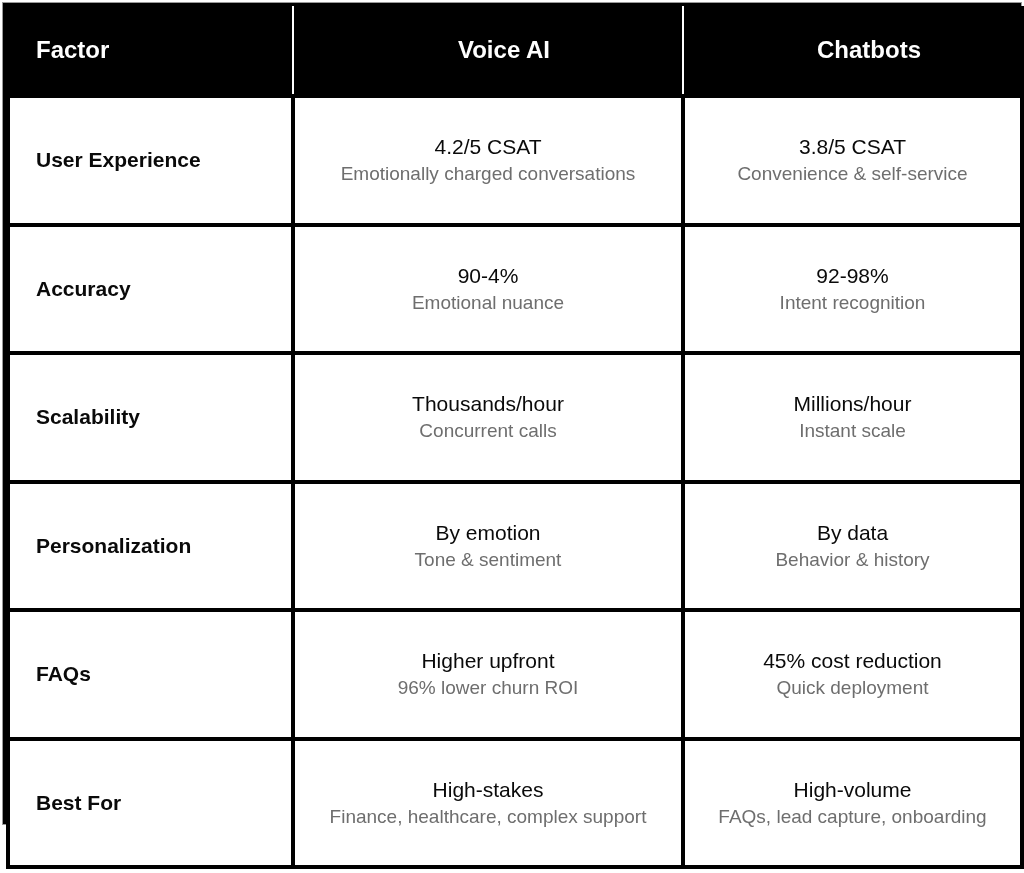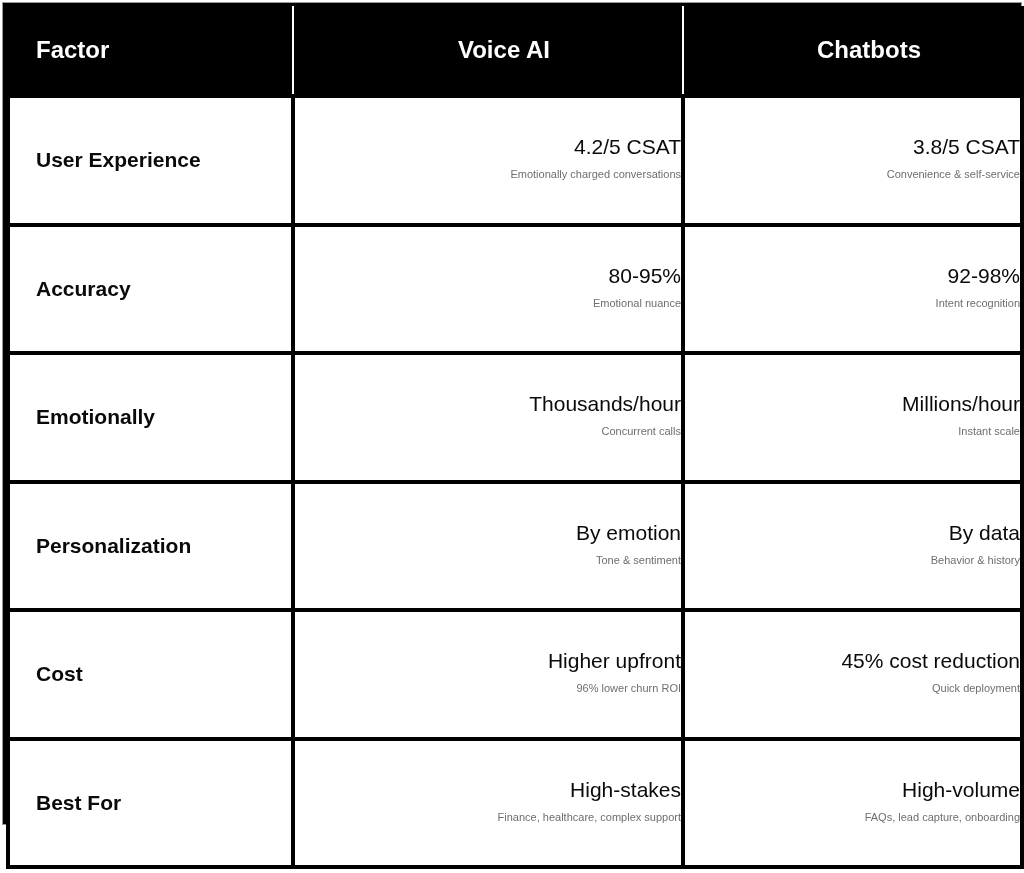--- a/index.html
+++ b/index.html
@@ -61,31 +61,31 @@
       vertical-align: middle;
     }
     td.factor {
       text-align: left;
       padding-left: 26px;
       font-weight: bold;
       font-size: 21px;
       color: #0a0a0a;
     }
     td.val {
-      text-align: right;
+      text-align: center;
     }
     .main {
       display: block;
       font-size: 21px;
       color: #0a0a0a;
       line-height: 26px;
     }
     .sub {
       display: block;
-      font-size: 11px;
+      font-size: 19px;
       color: #6e6e6e;
       line-height: 24px;
       margin-top: 2px;
     }
   </style>
 </head>
 <body>
 
 <div class="frame">
   <table class="cmp">
@@ -109,30 +109,30 @@
           <span class="sub">Emotionally charged conversations</span>
         </td>
         <td class="val">
           <span class="main">3.8/5 CSAT</span>
           <span class="sub">Convenience &amp; self-service</span>
         </td>
       </tr>
       <tr>
         <td class="factor">Accuracy</td>
         <td class="val">
-          <span class="main">80-95%</span>
+          <span class="main">90-4%</span>
           <span class="sub">Emotional nuance</span>
         </td>
         <td class="val">
           <span class="main">92-98%</span>
           <span class="sub">Intent recognition</span>
         </td>
       </tr>
       <tr>
-        <td class="factor">Emotionally</td>
+        <td class="factor">Scalability</td>
         <td class="val">
           <span class="main">Thousands/hour</span>
           <span class="sub">Concurrent calls</span>
         </td>
         <td class="val">
           <span class="main">Millions/hour</span>
           <span class="sub">Instant scale</span>
         </td>
       </tr>
       <tr>
@@ -140,21 +140,21 @@
         <td class="val">
           <span class="main">By emotion</span>
           <span class="sub">Tone &amp; sentiment</span>
         </td>
         <td class="val">
           <span class="main">By data</span>
           <span class="sub">Behavior &amp; history</span>
         </td>
       </tr>
       <tr>
-        <td class="factor">Cost</td>
+        <td class="factor">FAQs</td>
         <td class="val">
           <span class="main">Higher upfront</span>
           <span class="sub">96% lower churn ROI</span>
         </td>
         <td class="val">
           <span class="main">45% cost reduction</span>
           <span class="sub">Quick deployment</span>
         </td>
       </tr>
       <tr>

